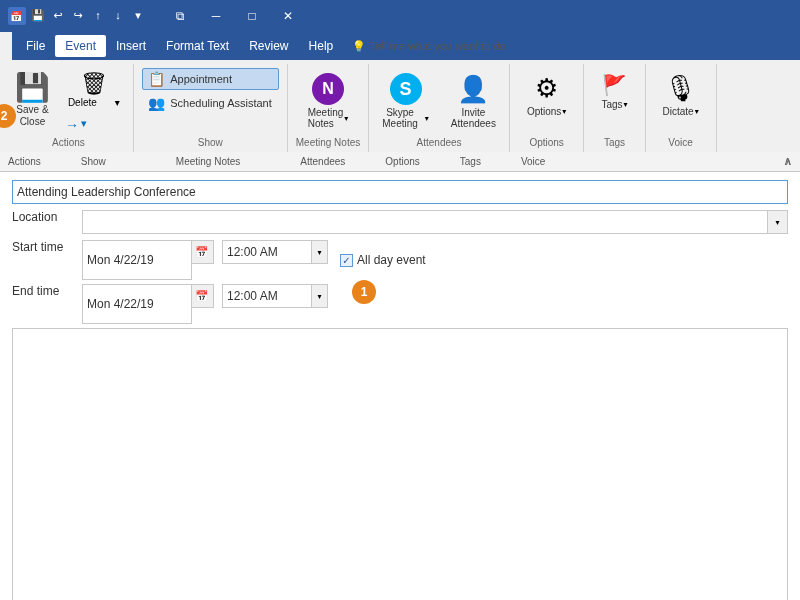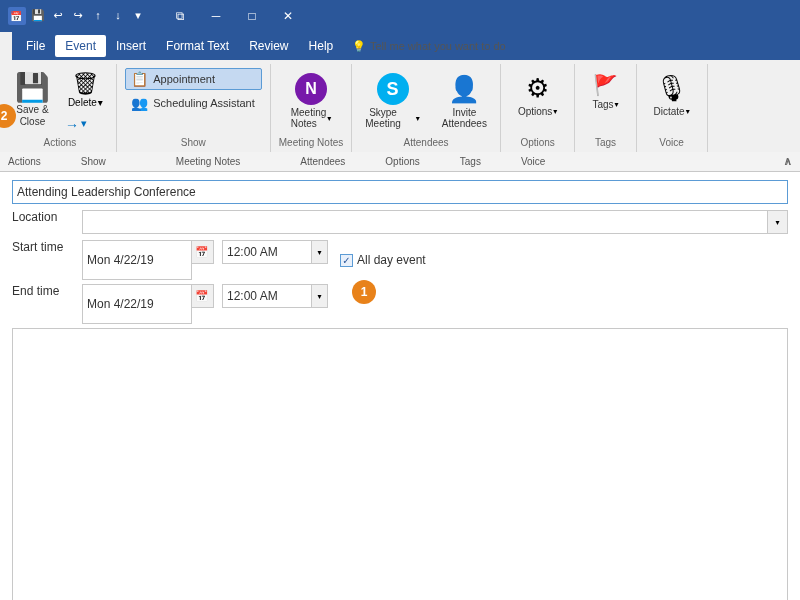--- a/index.html
+++ b/index.html
@@ -350,21 +350,21 @@
         <div class="ribbon-buttons">
 
           <div style="display:flex;flex-direction:column;align-items:center;gap:2px;cursor:pointer;padding:2px 4px;border-radius:2px;border:1px solid transparent;">
             <div style="font-size:28px;line-height:1;">💾</div>
             <div style="font-size:10px;color:#333;text-align:center;line-height:1.2;">Save &amp;<br>Close</div>
           </div>
 
           <div style="display:flex;flex-direction:column;gap:2px;margin-left:4px;">
             <div style="display:flex;flex-direction:column;align-items:center;cursor:pointer;padding:2px 6px;border-radius:2px;border:1px solid transparent;font-size:10px;">
               <div style="font-size:22px;">🗑</div>
-              <div style="display:flex;align-items:center;gap:1px;">
+              <div style="display:flex;align-items:center;gap:18px;">
                 <span>Delete</span>
                 <span>▾</span>
               </div>
             </div>
             <div style="display:flex;align-items:center;gap:2px;cursor:pointer;padding:2px 4px;border-radius:2px;font-size:11px;">
               <span style="font-size:14px;color:#0070c0;">→</span>
               <span style="color:#0070c0;">▾</span>
             </div>
           </div>
         </div>
@@ -396,21 +396,21 @@
           <span style="font-size:8px;">▾</span>
         </div>
       </div>
       <div style="font-size:10px;color:#666;">Meeting Notes</div>
     </div>
 
     <div style="display:flex;flex-direction:column;align-items:center;border-right:1px solid #d0d0d0;padding:4px 4px;min-height:88px;justify-content:space-between;">
       <div style="display:flex;gap:4px;">
         <div class="ribbon-btn">
           <div class="skype-icon-circle">S</div>
-          <div style="display:flex;align-items:center;gap:15px;">
+          <div style="display:flex;align-items:center;gap:7px;">
             <span style="font-size:10px;color:#333;text-align:center;">Skype<br>Meeting</span>
             <span style="font-size:8px;">▾</span>
           </div>
         </div>
         <div class="ribbon-btn">
           <span style="font-size:26px;">👤</span>
           <span style="font-size:10px;color:#333;text-align:center;">Invite<br>Attendees</span>
         </div>
       </div>
       <div style="font-size:10px;color:#666;">Attendees</div>

